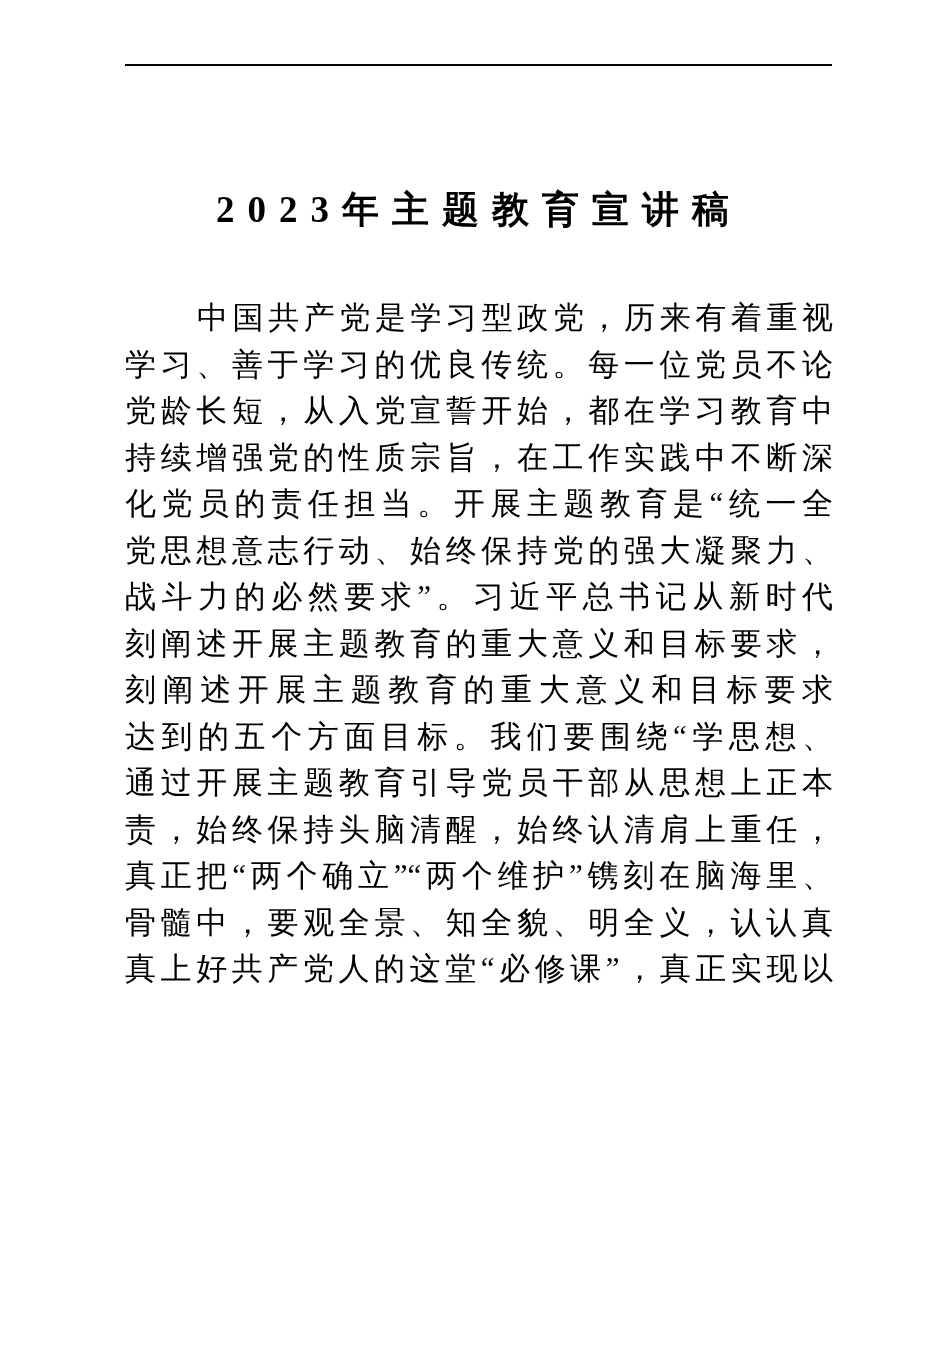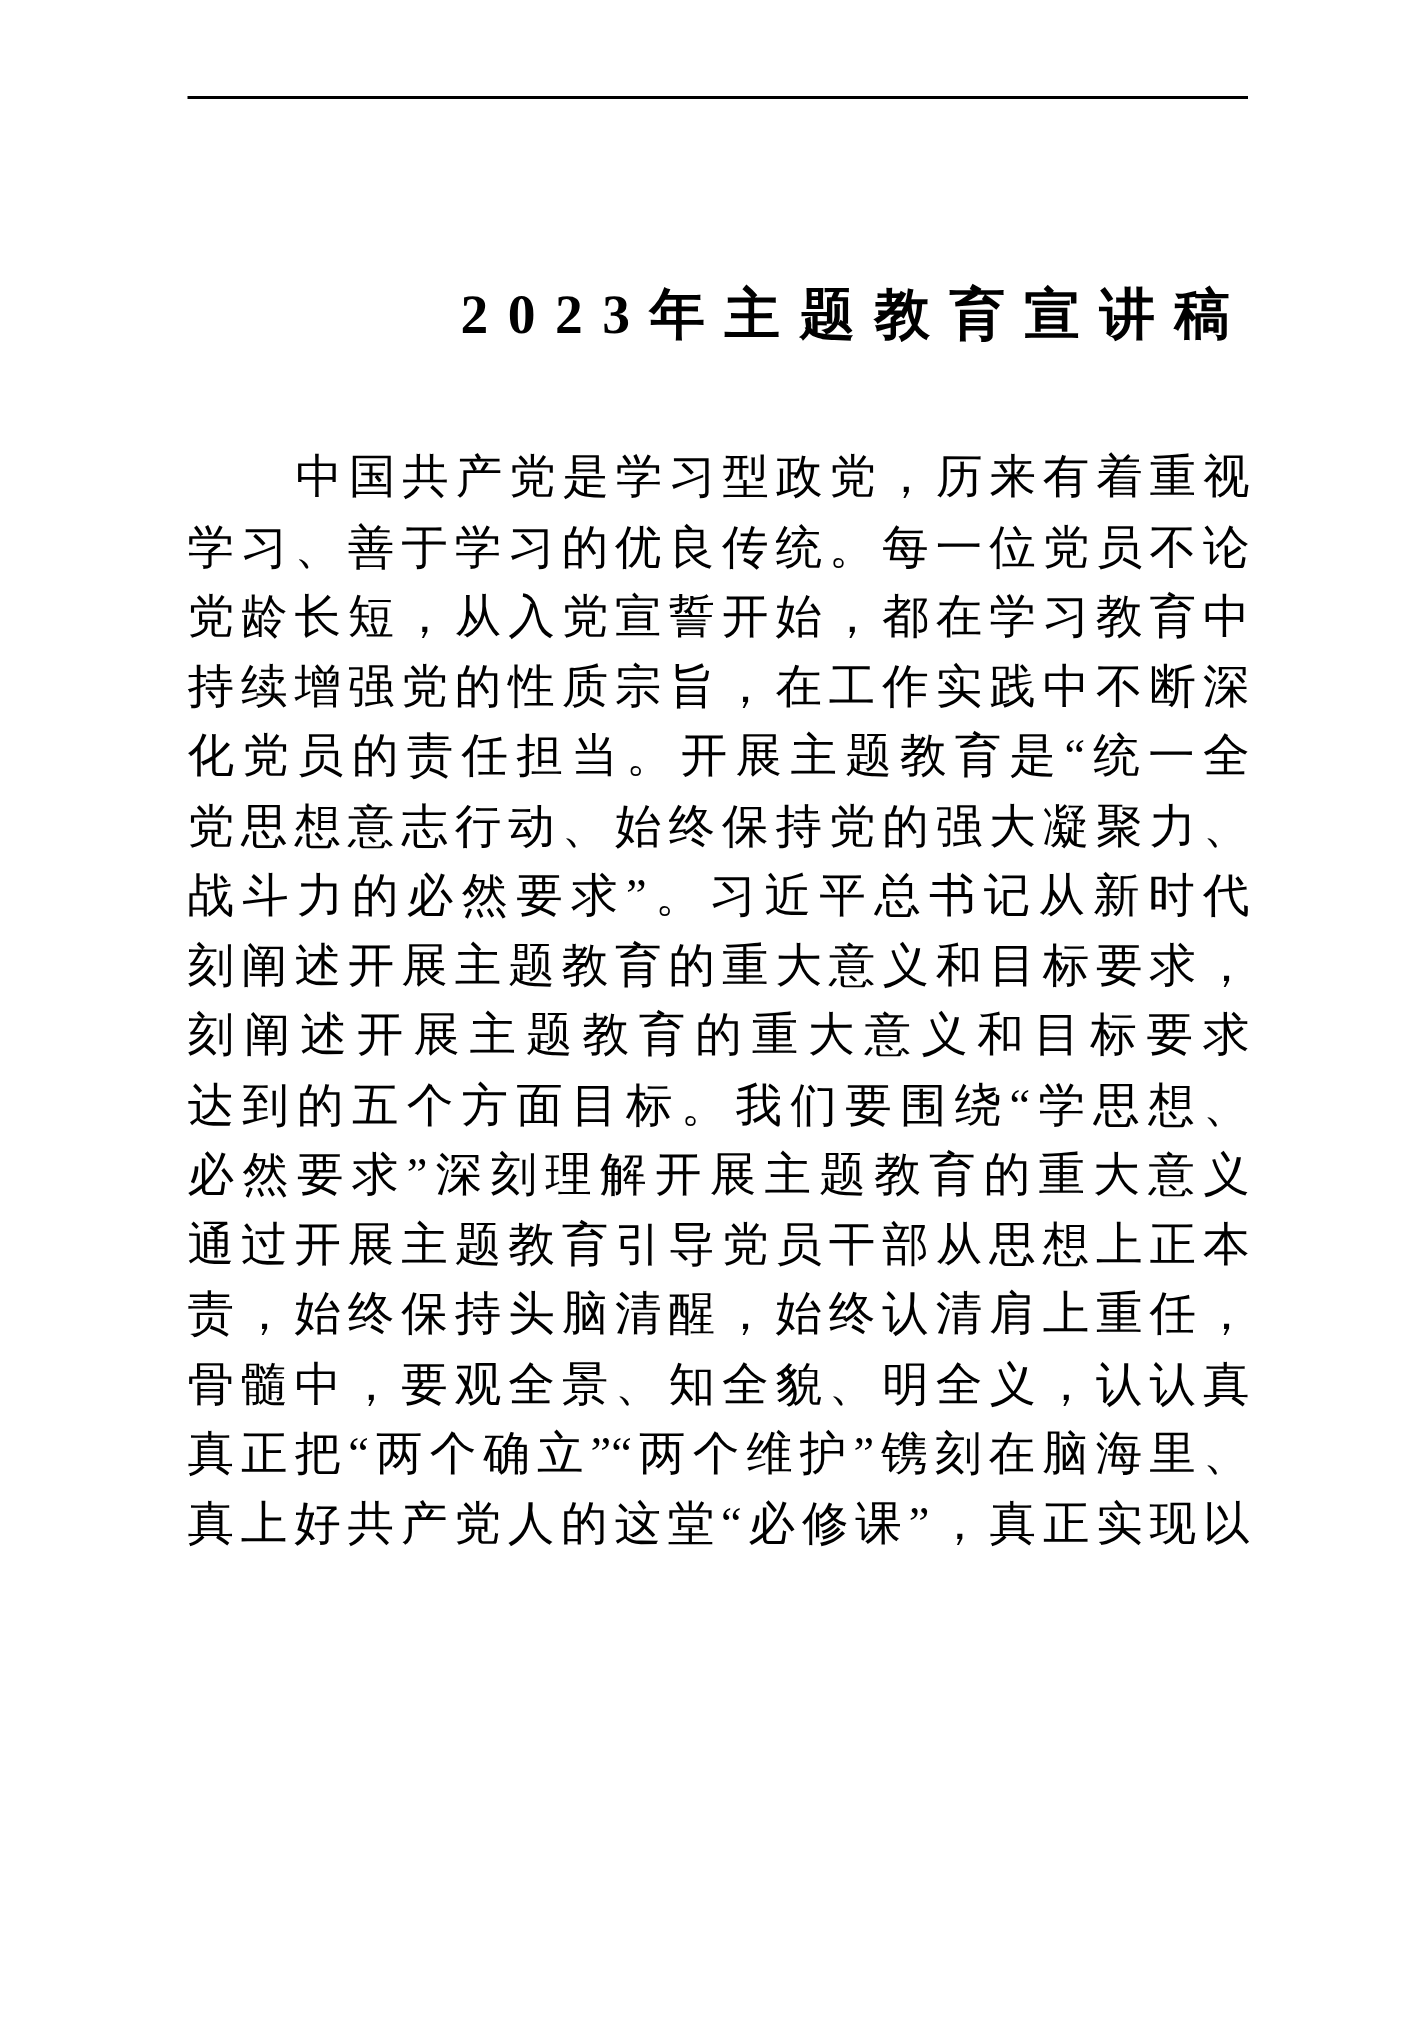--- a/index.html
+++ b/index.html
@@ -23,21 +23,21 @@
     top: 64px;
     width: 707px;
     height: 0;
     border-top: 2px solid #000000;
   }
   .doc-title {
     position: absolute;
     left: 125px;
     top: 185px;
     width: 708px;
-    text-align: right;
+    text-align: center;
     font-size: 37px;
     font-weight: bold;
     letter-spacing: 13px;
     white-space: nowrap;
     color: #000000;
   }
   .doc-body {
     position: absolute;
     left: 125px;
     top: 295px;
@@ -71,21 +71,20 @@
     <div class="doc-line first-line">中国共产党是学习型政党，历来有着重视</div>
     <div class="doc-line">学习、善于学习的优良传统。每一位党员不论</div>
     <div class="doc-line">党龄长短，从入党宣誓开始，都在学习教育中</div>
     <div class="doc-line">持续增强党的性质宗旨，在工作实践中不断深</div>
     <div class="doc-line">化党员的责任担当。开展主题教育是“统一全</div>
     <div class="doc-line">党思想意志行动、始终保持党的强大凝聚力、</div>
     <div class="doc-line">战斗力的必然要求”。习近平总书记从新时代</div>
     <div class="doc-line">刻阐述开展主题教育的重大意义和目标要求，</div>
     <div class="doc-line">刻阐述开展主题教育的重大意义和目标要求</div>
     <div class="doc-line">达到的五个方面目标。我们要围绕“学思想、</div>
-    <div class="doc-line">必然要求”深刻理解开展主题教育的重大意义</div>
     <div class="doc-line">通过开展主题教育引导党员干部从思想上正本</div>
     <div class="doc-line">责，始终保持头脑清醒，始终认清肩上重任，</div>
+    <div class="doc-line">真正把“两个确立”“两个维护”镌刻在脑海里、</div>
     <div class="doc-line">骨髓中，要观全景、知全貌、明全义，认认真</div>
-    <div class="doc-line">真正把“两个确立”“两个维护”镌刻在脑海里、</div>
     <div class="doc-line">真上好共产党人的这堂“必修课”，真正实现以</div>
   </div>
 
 </div>
 
 </body></html>

